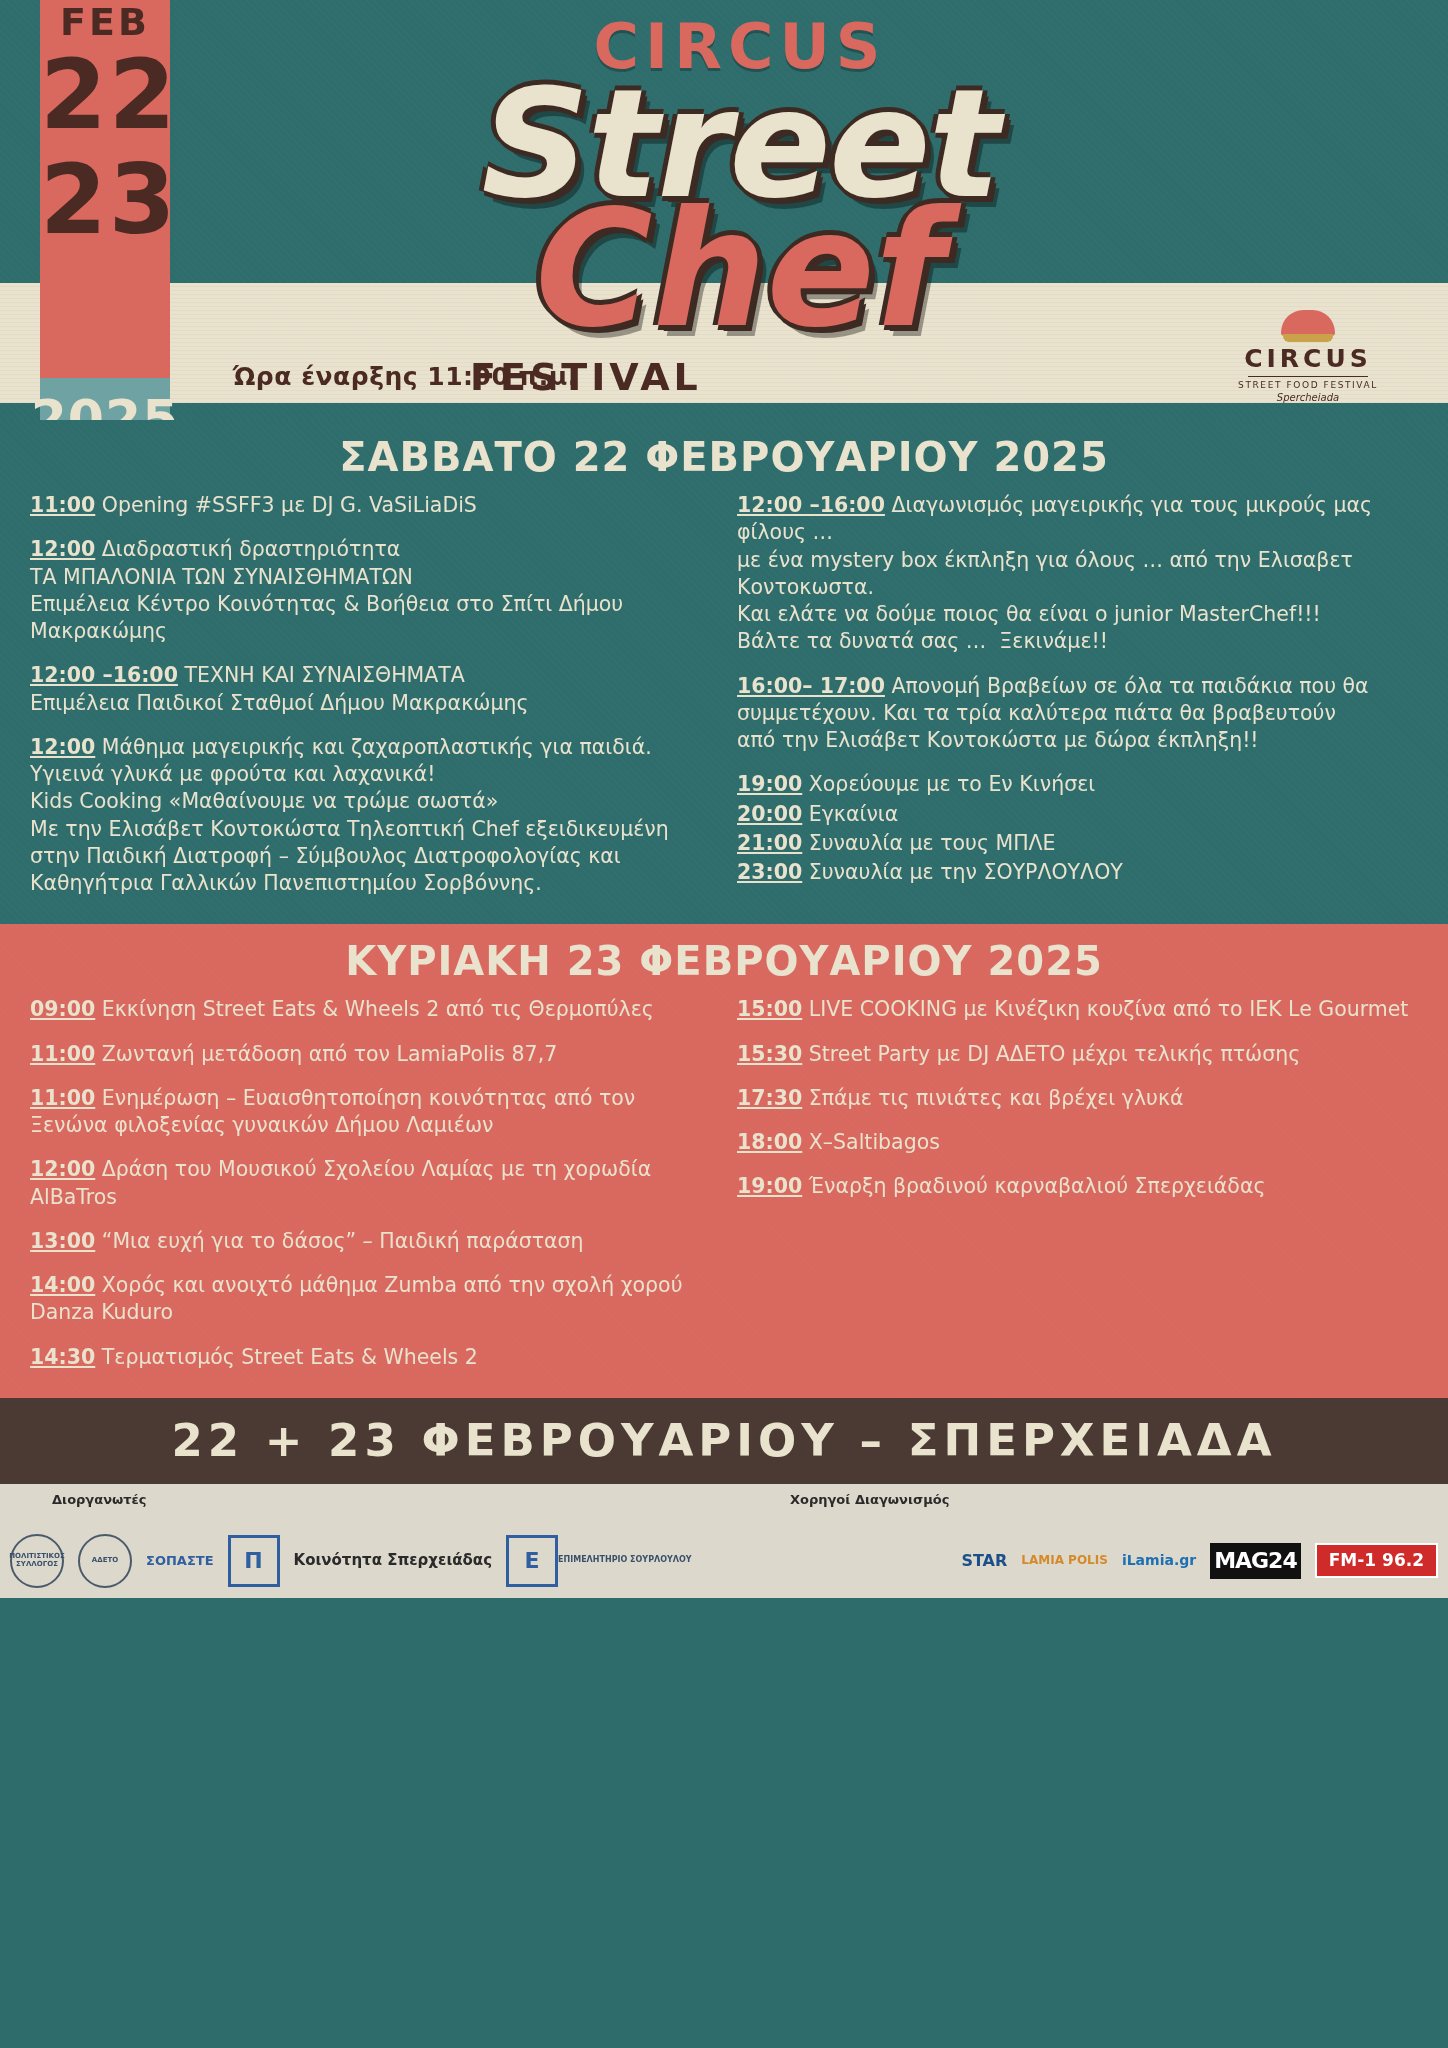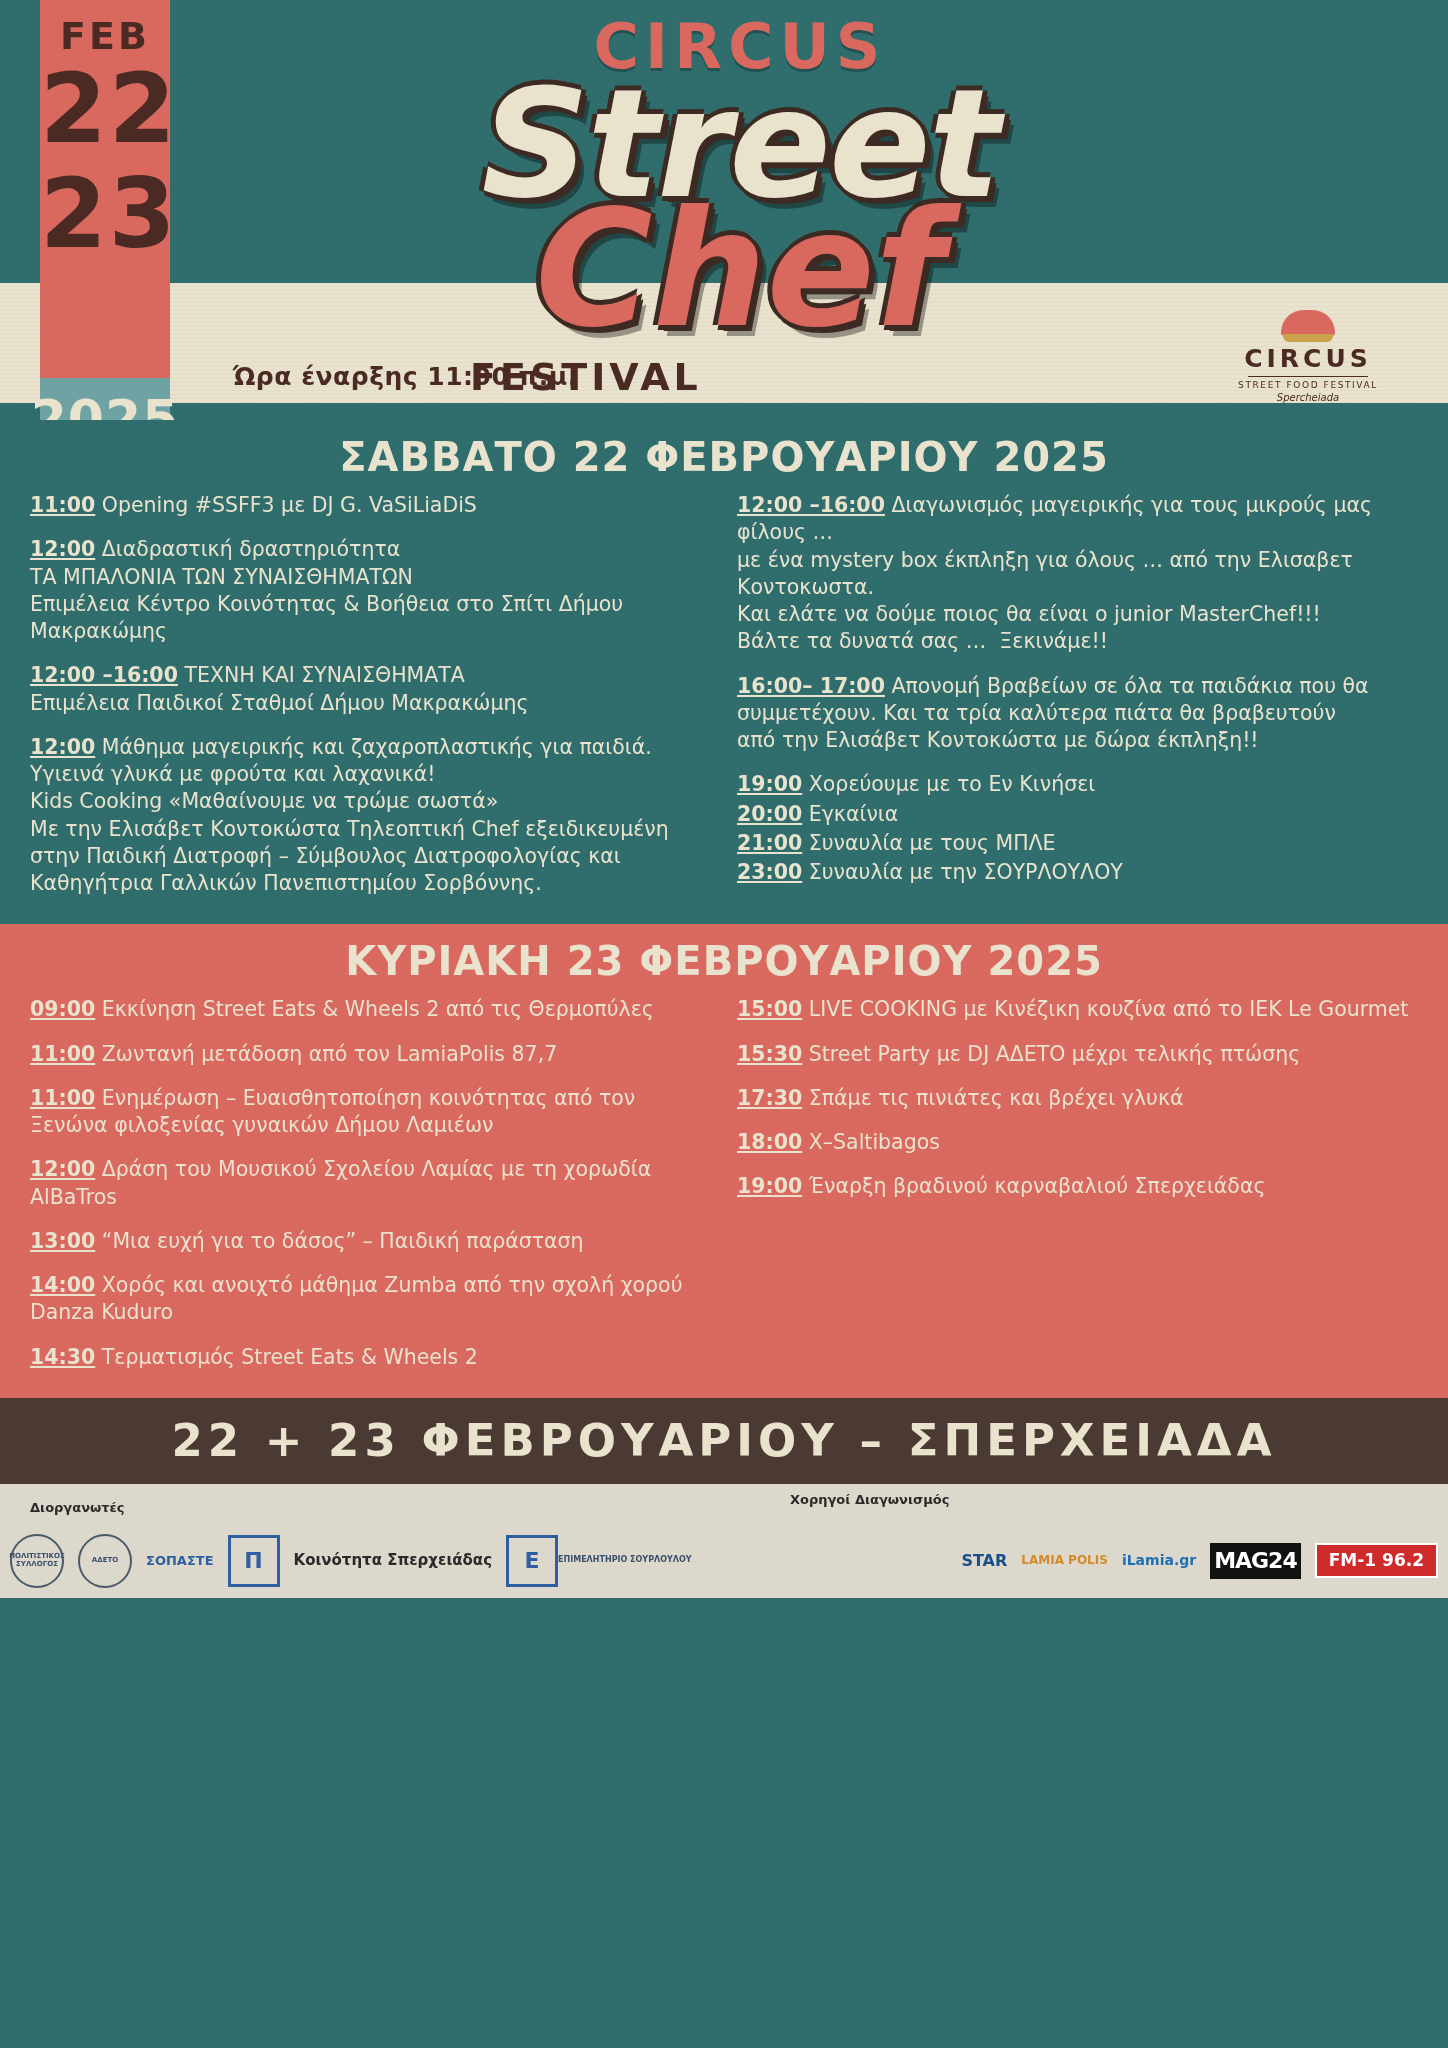--- a/index.html
+++ b/index.html
@@ -42,21 +42,20 @@
     background: #d9685f;
     z-index: 6;
   }
   .date-feb {
     color: #4a2a22;
     font-family: "DejaVu Sans", sans-serif;
     font-weight: bold;
     font-size: 38px;
     letter-spacing: 3px;
     text-align: center;
-    padding-top: 14px;
   }
   .date-num {
     color: #4a2a22;
     font-weight: bold;
     font-size: 96px;
     line-height: 0.95;
     text-align: center;
     letter-spacing: 2px;
     margin-top: 6px;
   }
@@ -242,21 +241,21 @@
     align-items: flex-end;
     padding: 0 10px 4px 10px;
   }
   .spon-label {
     position: absolute;
     font-size: 13px;
     color: #2a2a2a;
     font-weight: bold;
     top: 8px;
   }
-  .spon-label.left { left: 30px; margin-top: 8px; }
+  .spon-label.left { left: 52px; }
   .spon-label.right { left: 790px; }
 
   .spon-row {
     display: flex;
     align-items: flex-end;
     gap: 14px;
     width: 100%;
     padding-bottom: 4px;
   }
   .logo-chip {

